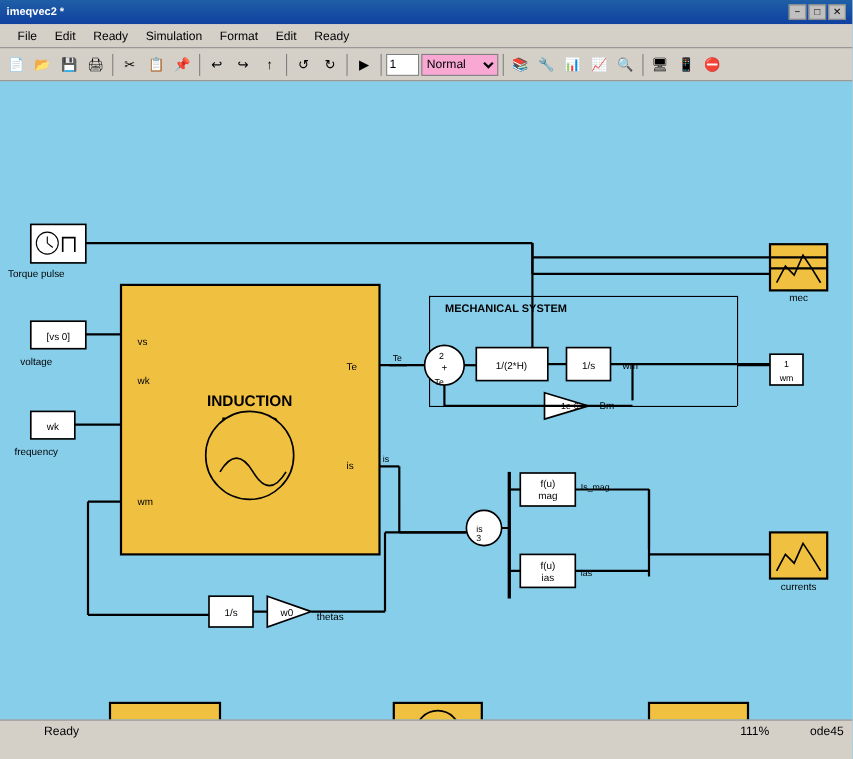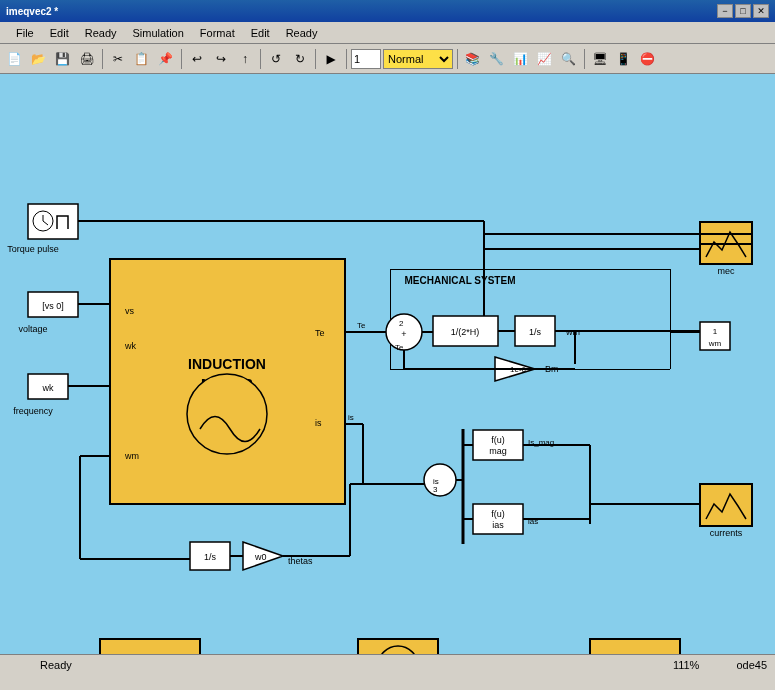--- a/index.html
+++ b/index.html
@@ -65,21 +65,21 @@
       height: 20px;
       border: 1px solid #808080;
       background: white;
       font-size: 11px;
       padding: 0 2px;
       width: 30px;
     }
     .tb-select {
       height: 20px;
       border: 1px solid #808080;
-      background: #fde047;
+      background: #f9a8d4;
       font-size: 11px;
       width: 70px;
     }
 
     
     #canvas-area {
       background: #87ceeb;
       width: 775px;
       height: 580px;
       position: relative;

